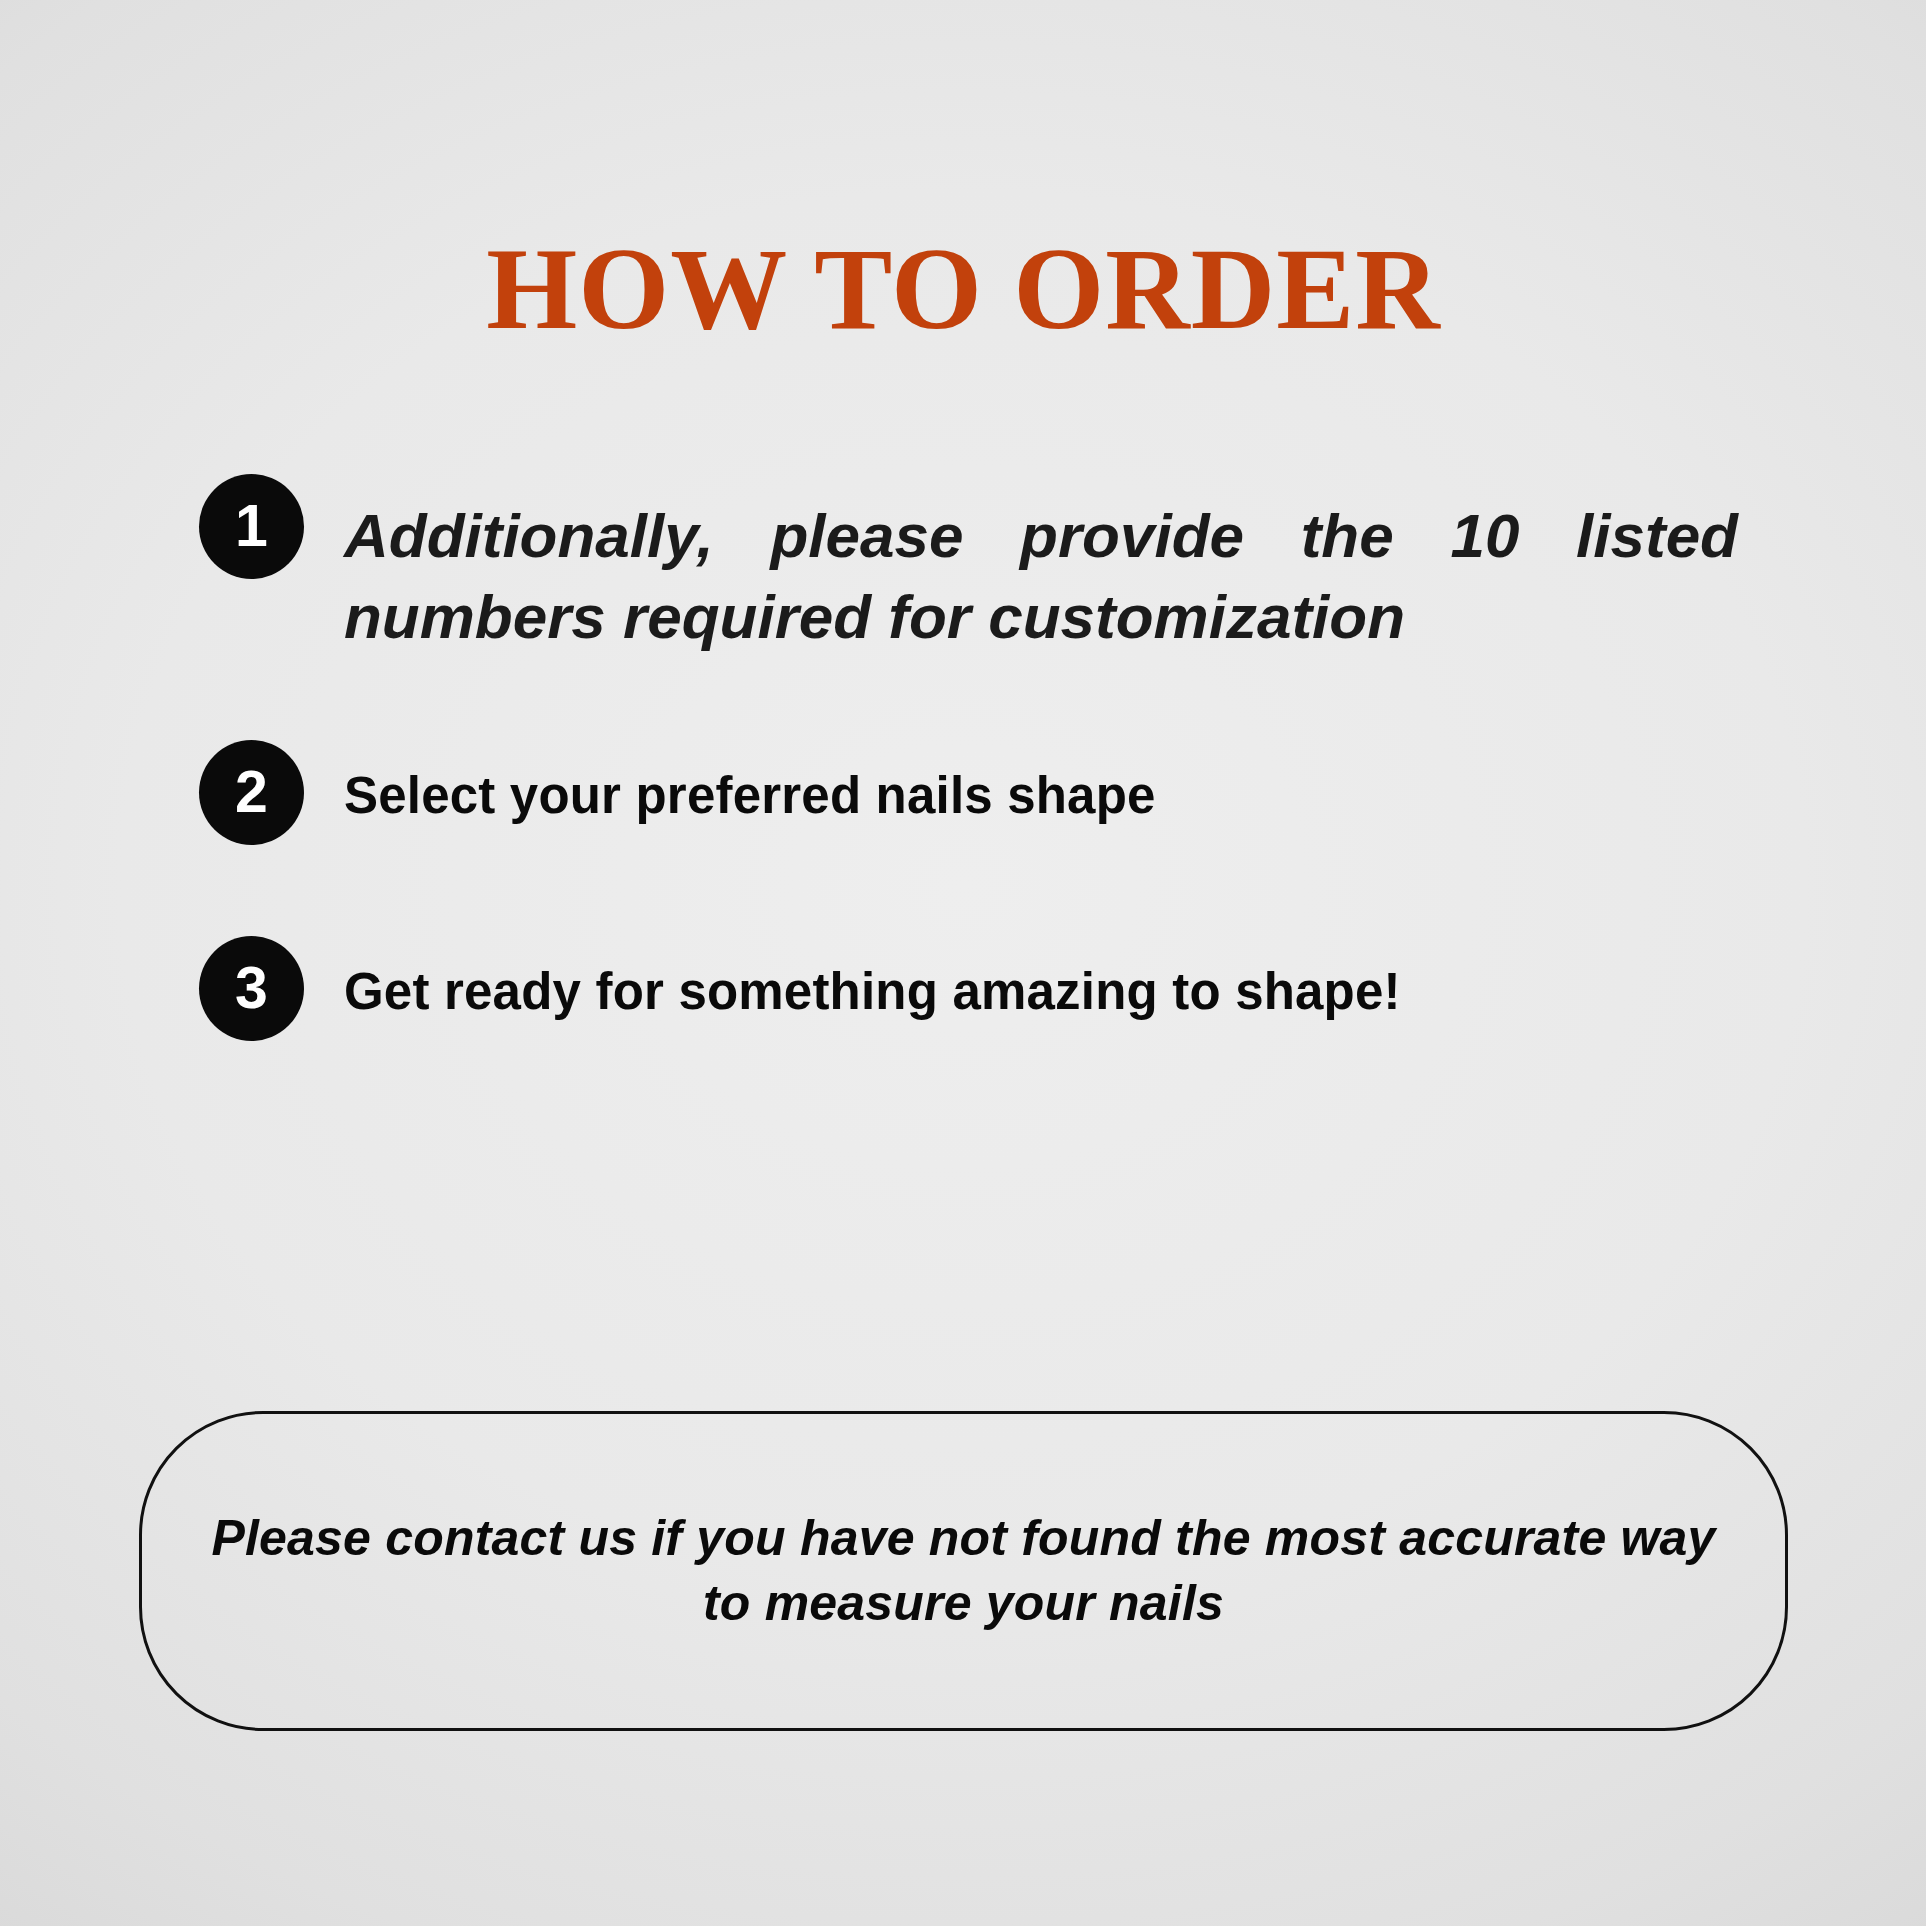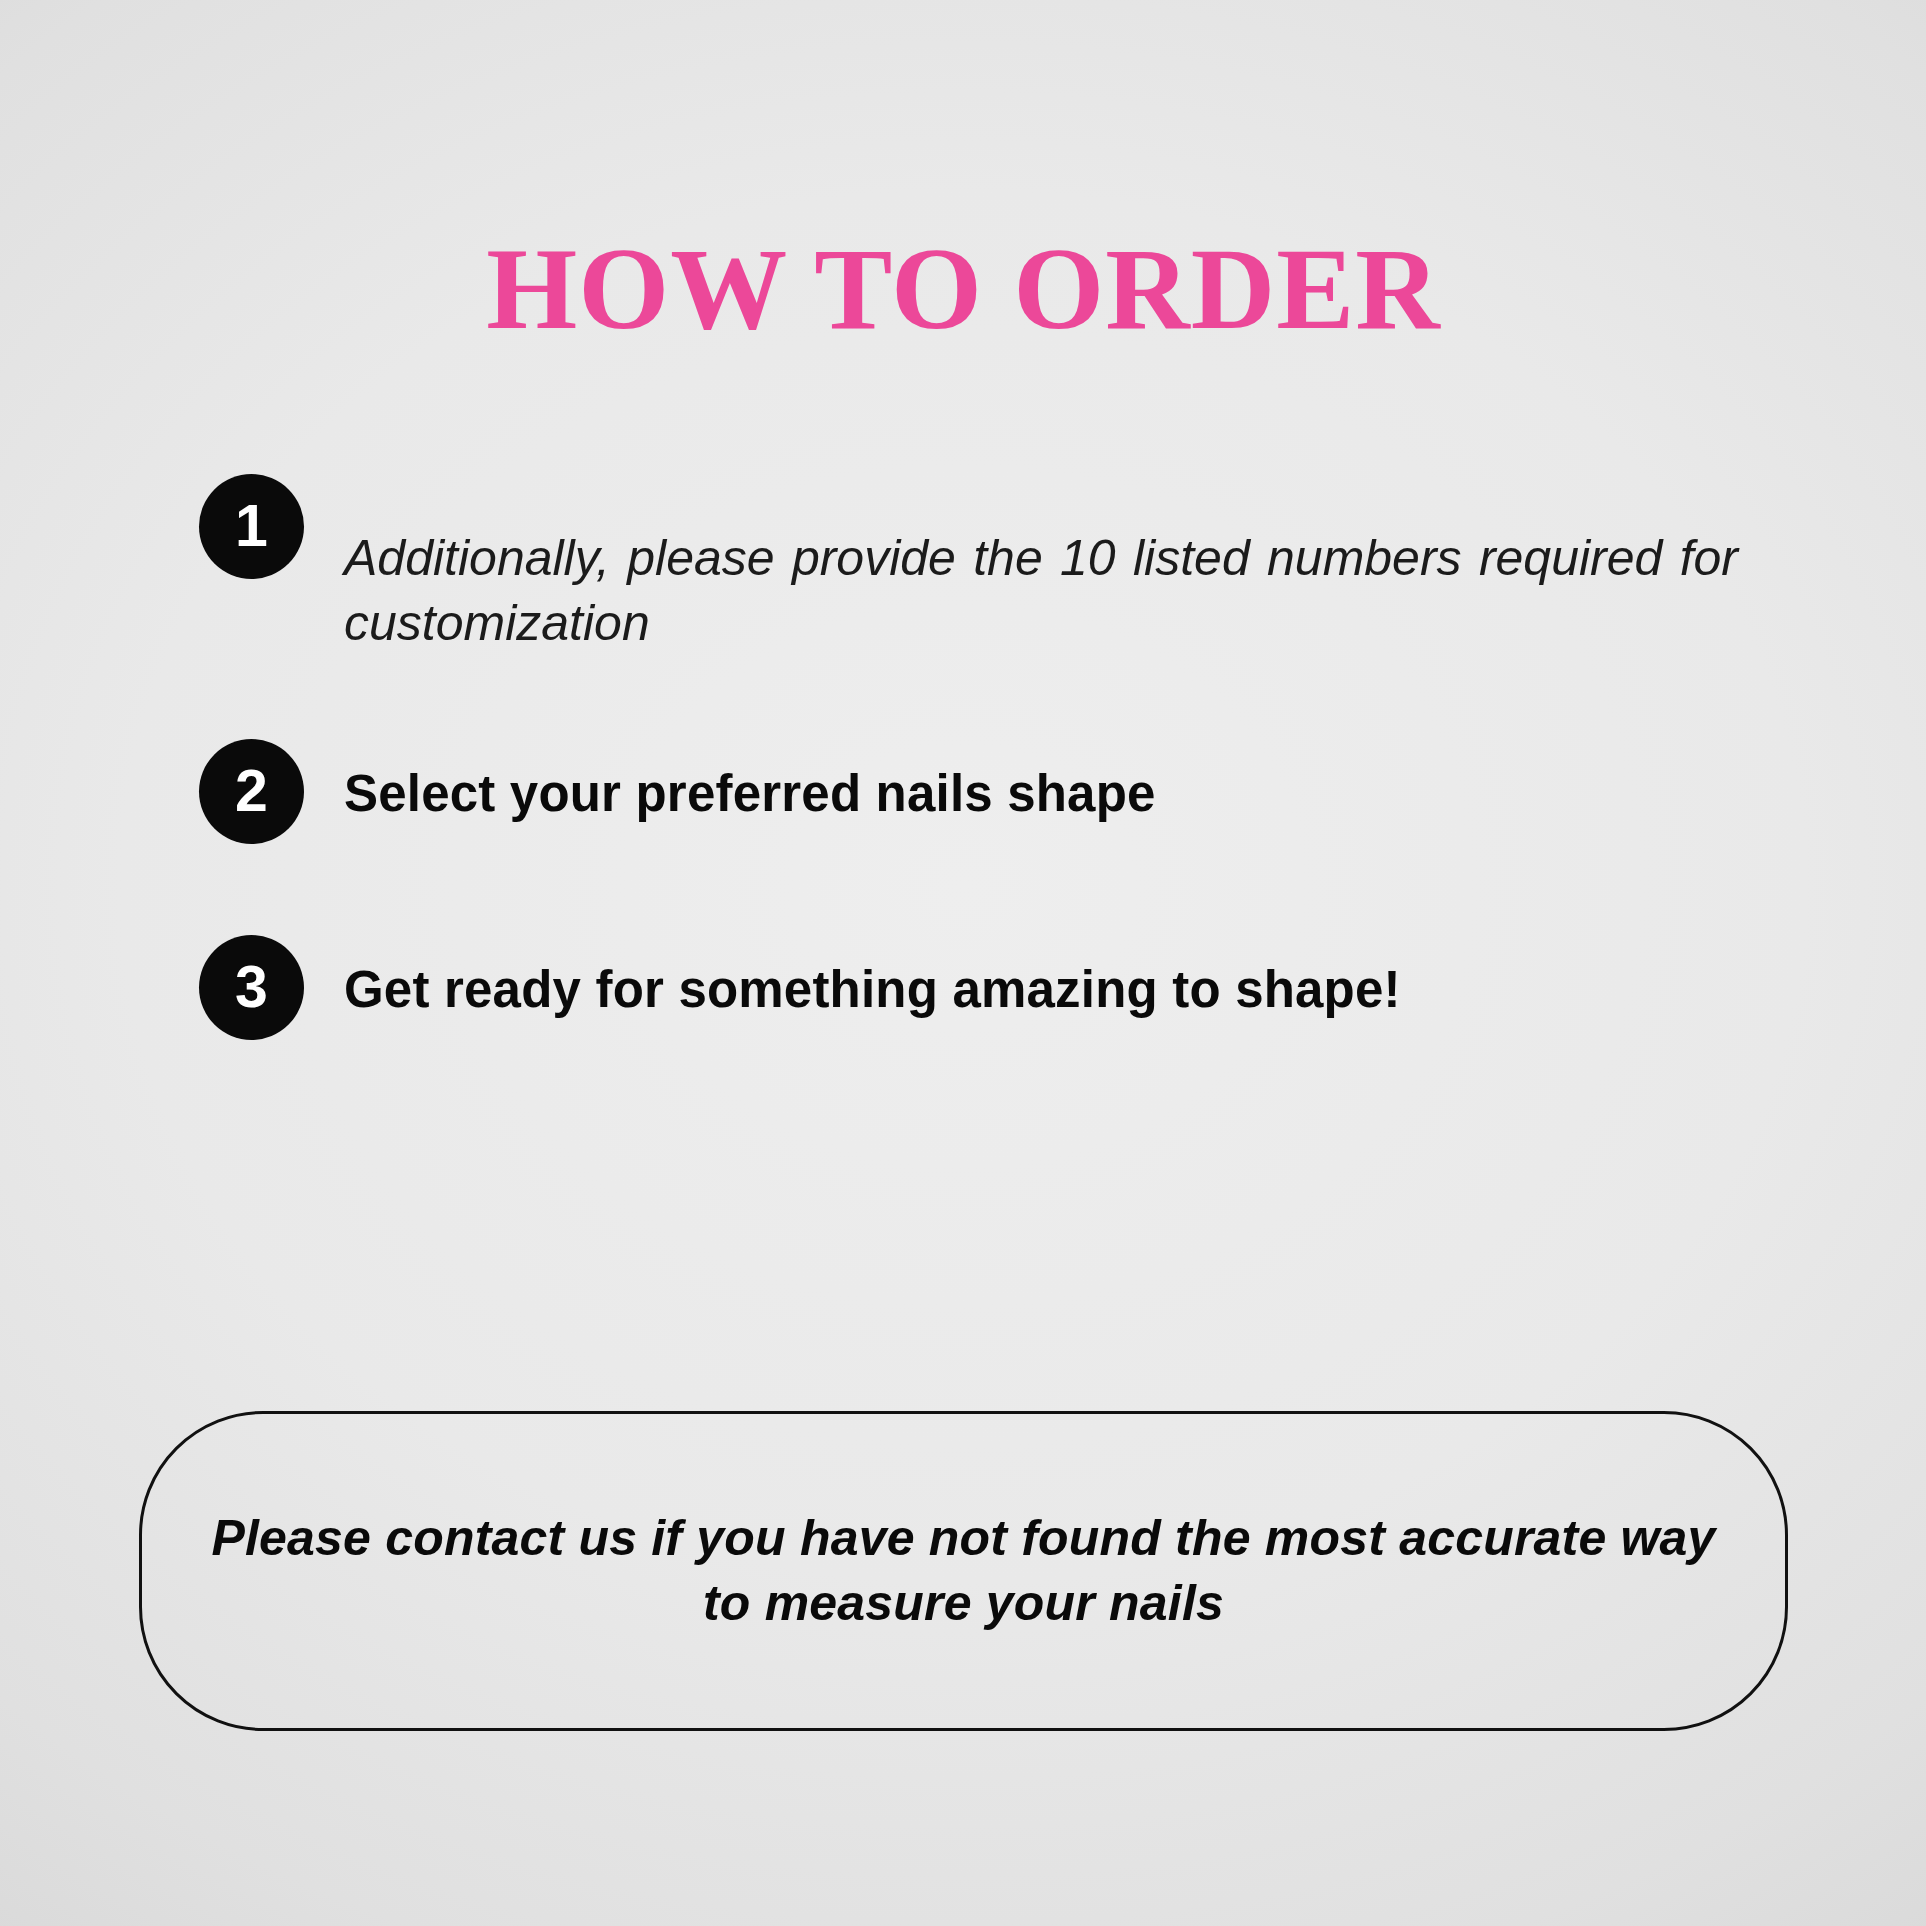--- a/index.html
+++ b/index.html
@@ -22,21 +22,21 @@
     box-sizing: border-box;
   }
   .title {
     font-family: "Liberation Serif", serif;
     font-weight: 700;
     font-size: 117px;
     letter-spacing: 1px;
     text-align: center;
     margin-top: 230px;
     line-height: 1;
-    color: #ec4899;
+    color: #c2410c;
   }
   .steps {
     margin-top: 127px;
     padding-left: 50px;
     padding-right: 40px;
   }
   .step {
     display: flex;
     align-items: flex-start;
     gap: 40px;
@@ -61,27 +61,27 @@
   }
   .step-text {
     font-size: 51px;
     font-weight: 700;
     line-height: 1.22;
     text-align: justify;
     text-align-last: left;
     letter-spacing: 0.2px;
   }
   .step-sub {
-    font-size: 50px;
+    font-size: 62px;
     font-style: italic;
-    font-weight: 400;
+    font-weight: 700;
     line-height: 1.3;
     text-align: justify;
     text-align-last: left;
-    margin-top: 46px;
+    margin-top: 16px;
     color: #1b1b1b;
   }
   .step2 {
     margin-top: 83px;
     align-items: center;
   }
   .step3 {
     margin-top: 91px;
     align-items: center;
   }

